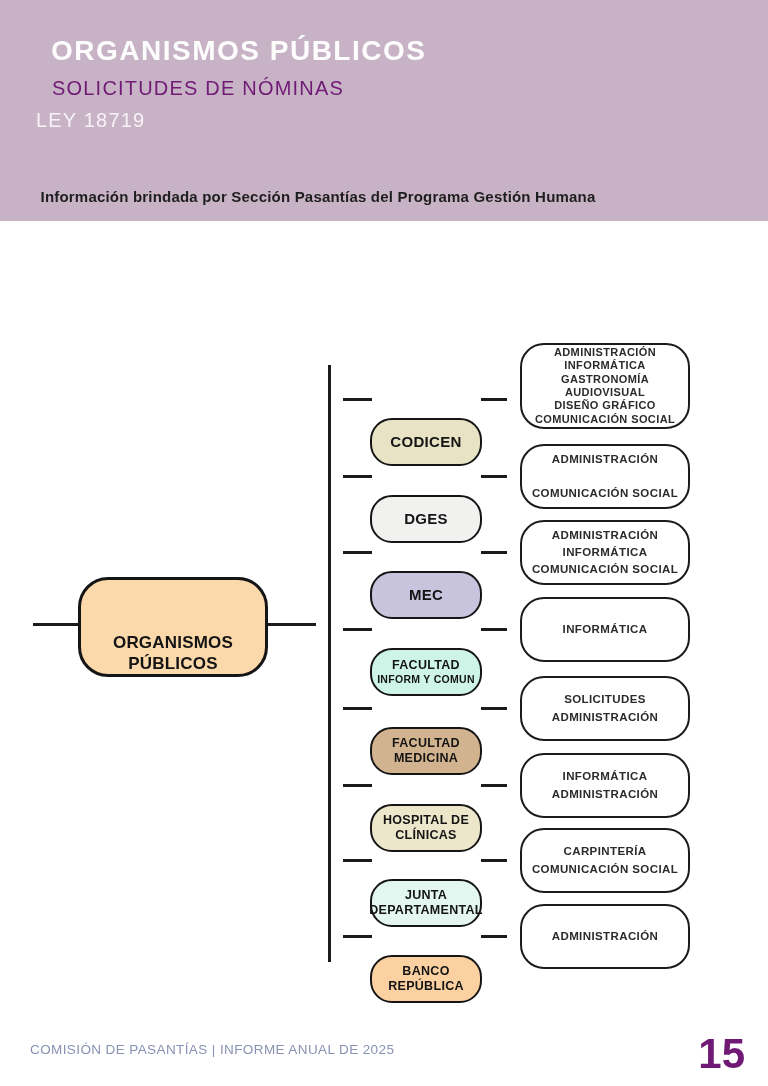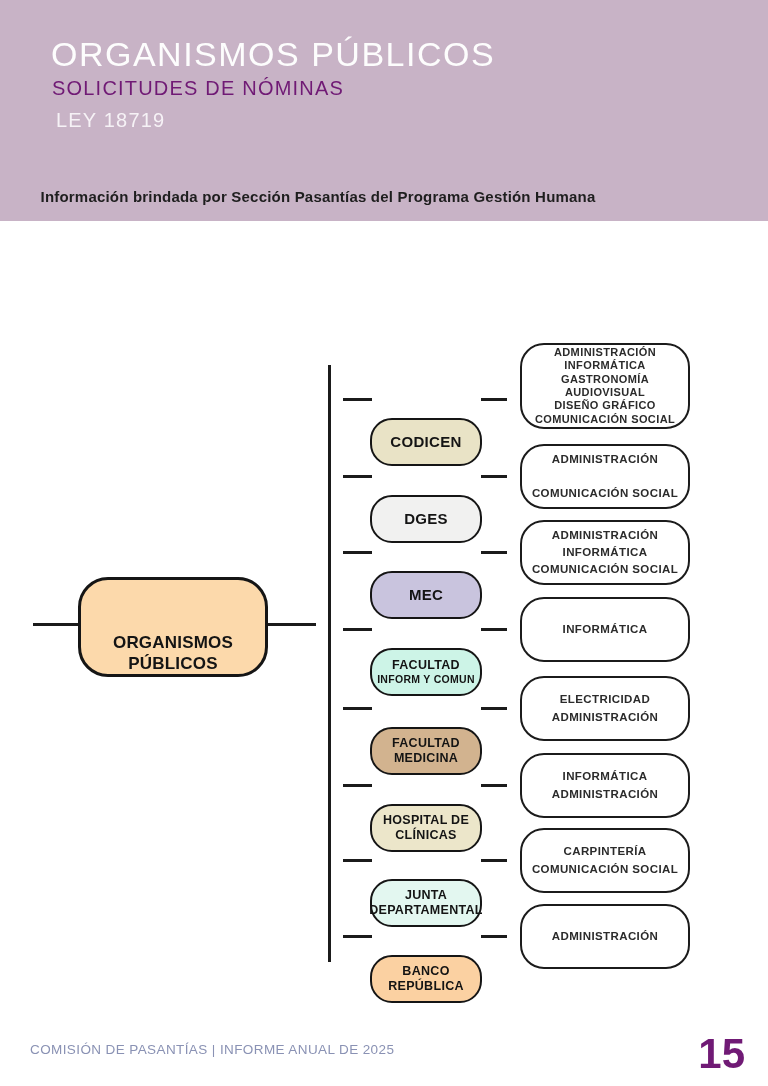--- a/index.html
+++ b/index.html
@@ -8,28 +8,28 @@
     font-family:"Liberation Sans","DejaVu Sans",sans-serif; overflow:hidden;
   }
 
   
   .header {
     position:absolute; left:0; top:0; width:768px; height:221px;
     background:#c8b3c6;
   }
   .header-title {
     position:absolute; left:51px; top:36px;
-    font-size:34px; font-weight:400; color:#fdfdfd; letter-spacing:1.5px; line-height:1.1;
+    font-size:28px; font-weight:700; color:#fdfdfd; letter-spacing:1.5px; line-height:1.1;
   }
   .header-subtitle {
     position:absolute; left:52px; top:77px;
     font-size:20px; font-weight:300; color:#701a75; letter-spacing:1.2px;
   }
   .header-law {
-    position:absolute; left:56px; top:109px;
+    position:absolute; left:36px; top:109px;
     font-size:20px; font-weight:300; color:#f6f2f6; letter-spacing:1.2px;text-align:center;
   }
   .header-note {
     position:absolute; left:0; top:188px; width:636px; text-align:center;
     font-size:15px; font-weight:700; color:#1e1e1e; letter-spacing:0.2px;
   }
 
   
   .hline { position:absolute; height:3px; background:#1b1b1b; }
   .vline { position:absolute; width:3px;  background:#1b1b1b; }
@@ -159,21 +159,21 @@
   <div class="hline" style="left:343px; top:707px; width:29px;"></div>
   <div class="pill two-line" style="top: 685px; background: rgb(210, 179, 143);">
     <div class="pill-label">
         <div>FACULTAD</div>
         <div>MEDICINA</div>
       </div>
   </div>
   <div class="hline" style="left:481px; top:707px; width:26px;"></div>
   <div class="areabox" style="top:676px;">
     <div class="areas">
-        <div>ELECTRICIDAD</div>
+        <div>SOLICITUDES</div>
         <div>ADMINISTRACIÓN</div>
       </div>
   </div>
 
   <div class="hline" style="left:343px; top:784px; width:29px;"></div>
   <div class="pill two-line" style="top: 762px; background: rgb(236, 230, 202);">
     <div class="pill-label">
         <div>HOSPITAL DE</div>
         <div>CLÍNICAS</div>
       </div>

